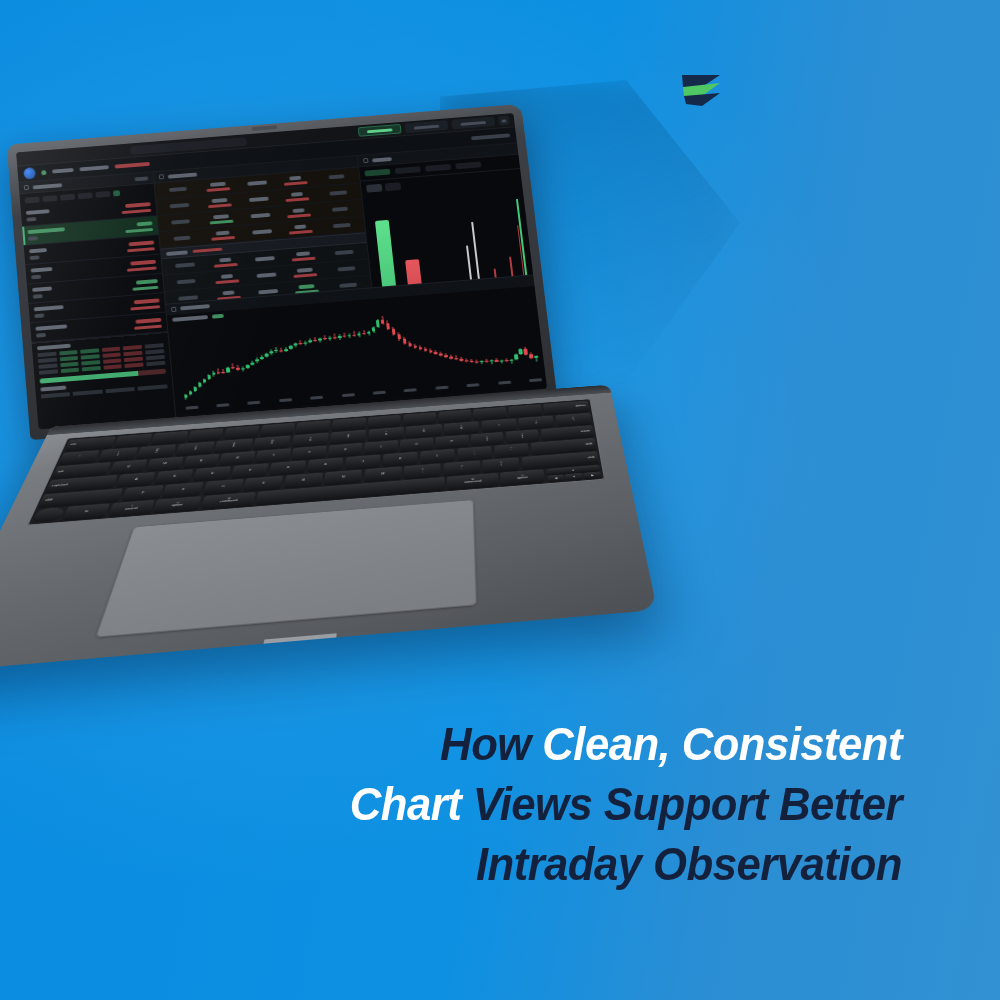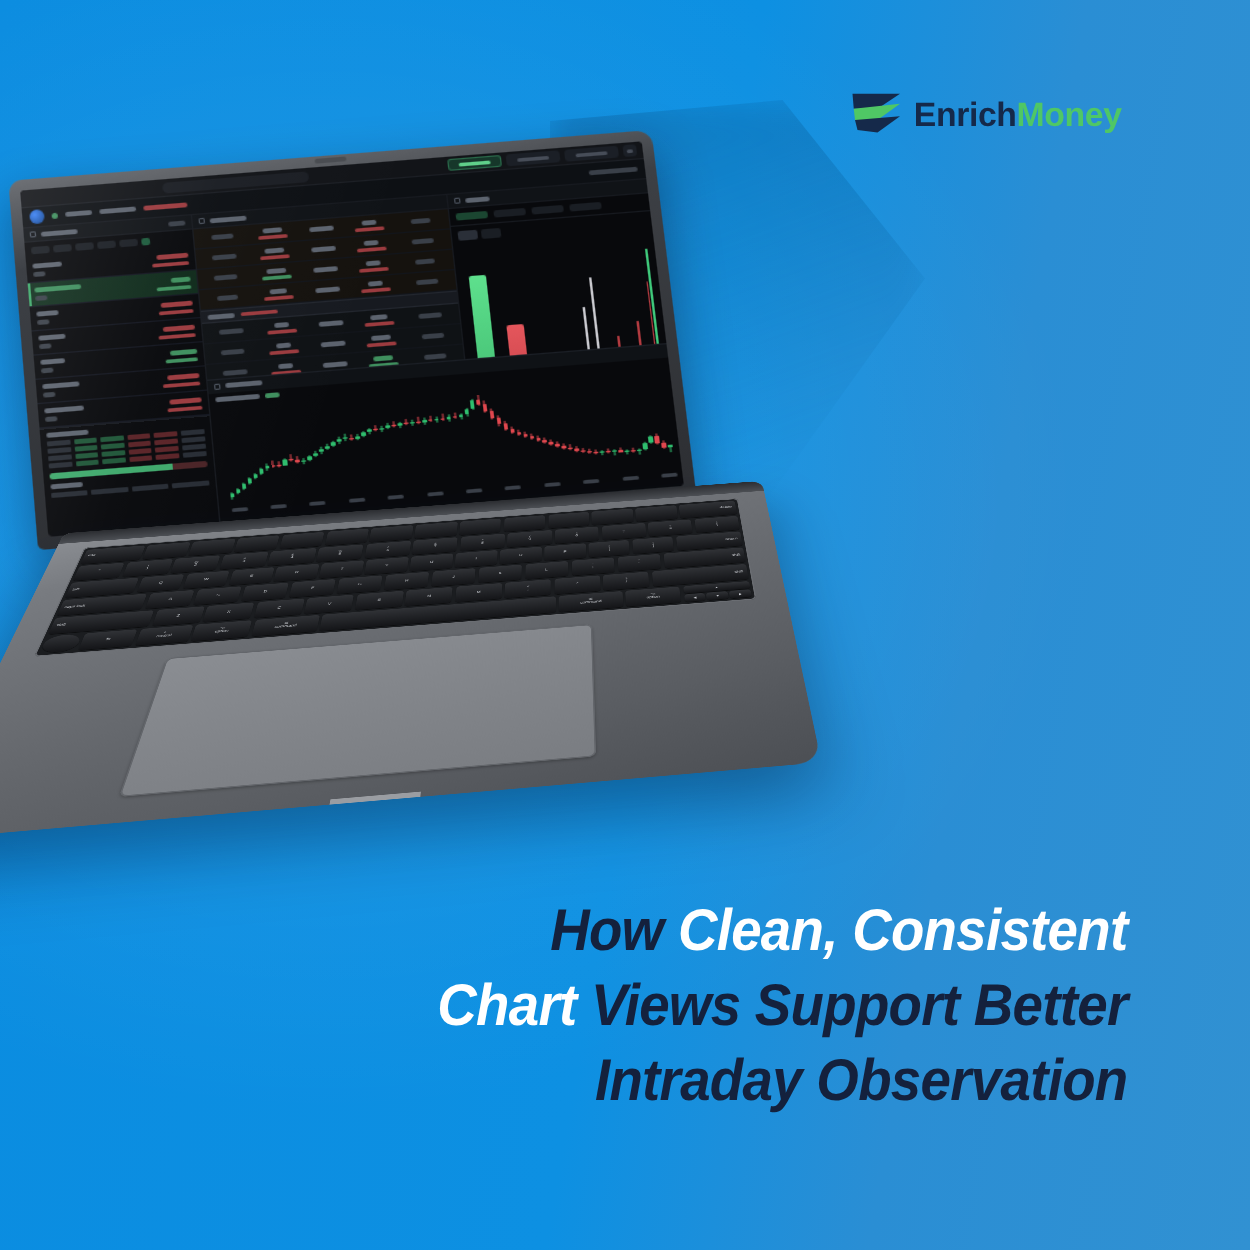--- a/index.html
+++ b/index.html
@@ -260,23 +260,20 @@
 <div id="bg"></div>
 <div id="bg-shadow"></div>
 <div id="bg-vig"></div>
 
 <div id="logo">
   <svg id="logo-mark" viewBox="0 0 42 40">
     <path d="M2 3 L21 3 L40 3 L22 15 L3 15 Z" fill="#15294a"></path>
     <path d="M3 15 L40 11 L22 24 L4 24 Z" fill="#4fc765"></path>
     <path d="M4 24 L40 21 L22 34 L6 32 Z" fill="#15294a"></path>
   </svg>
-  <div id="logo-words">
-    <span class="w-enrich">Enrich</span><span class="w-money">Money</span>
-  </div>
 </div>
 
 <div id="laptop">
  <div id="laptop-inner">
 
   <div id="screen-shell">
     <div id="camera"></div>
     <div id="screen">
 
       <div class="appbar">

